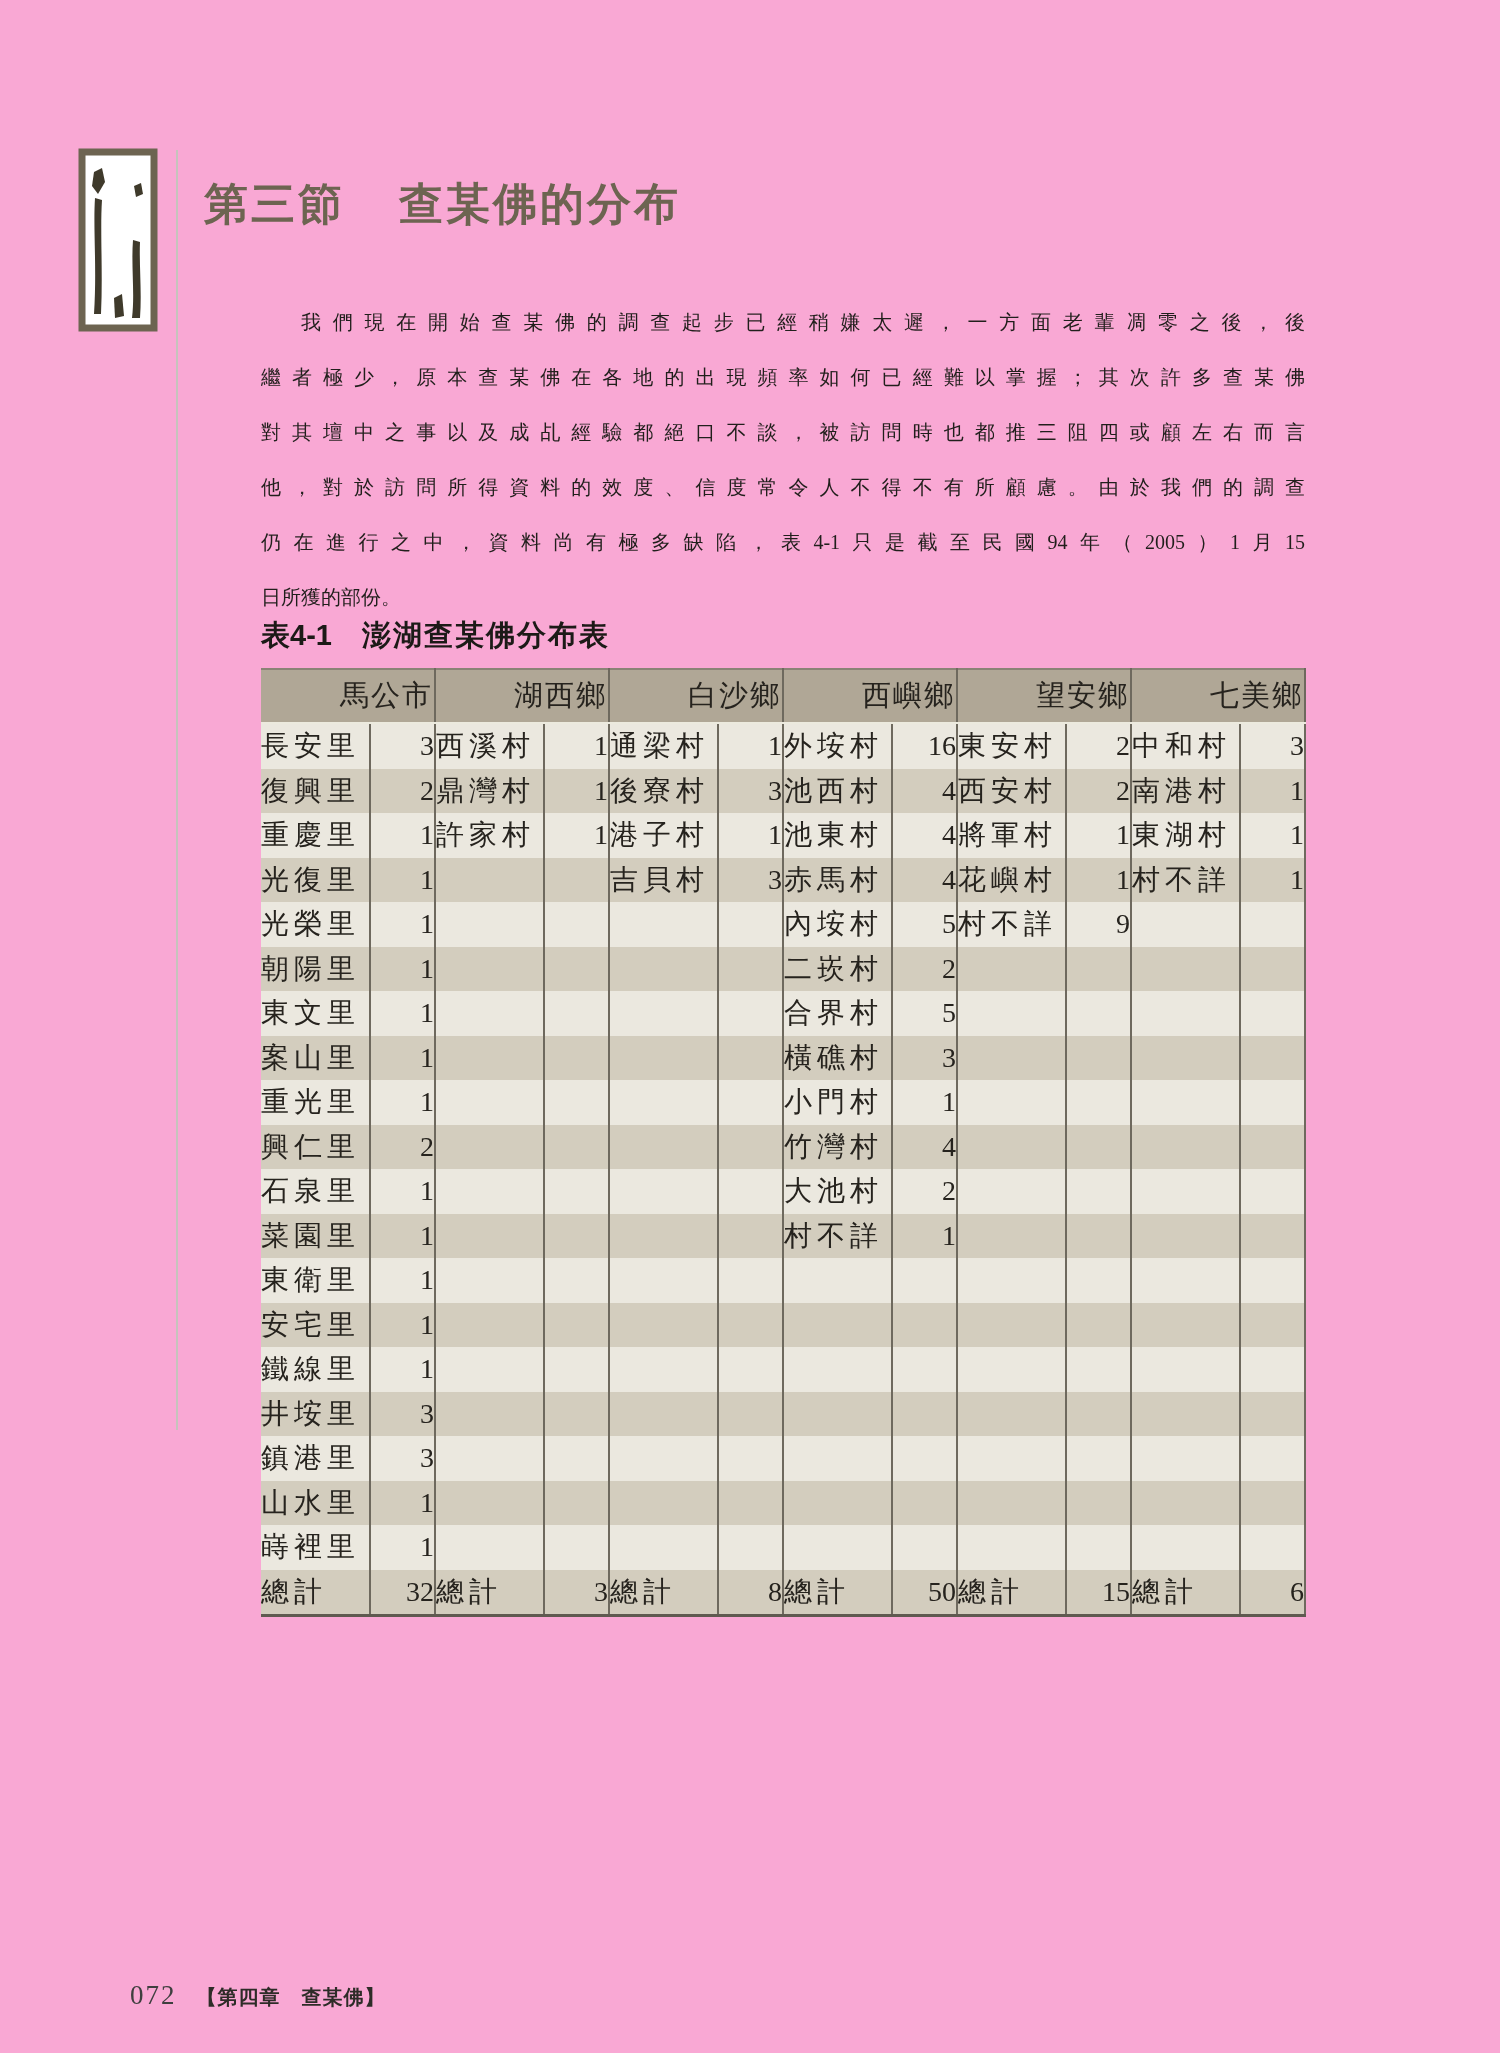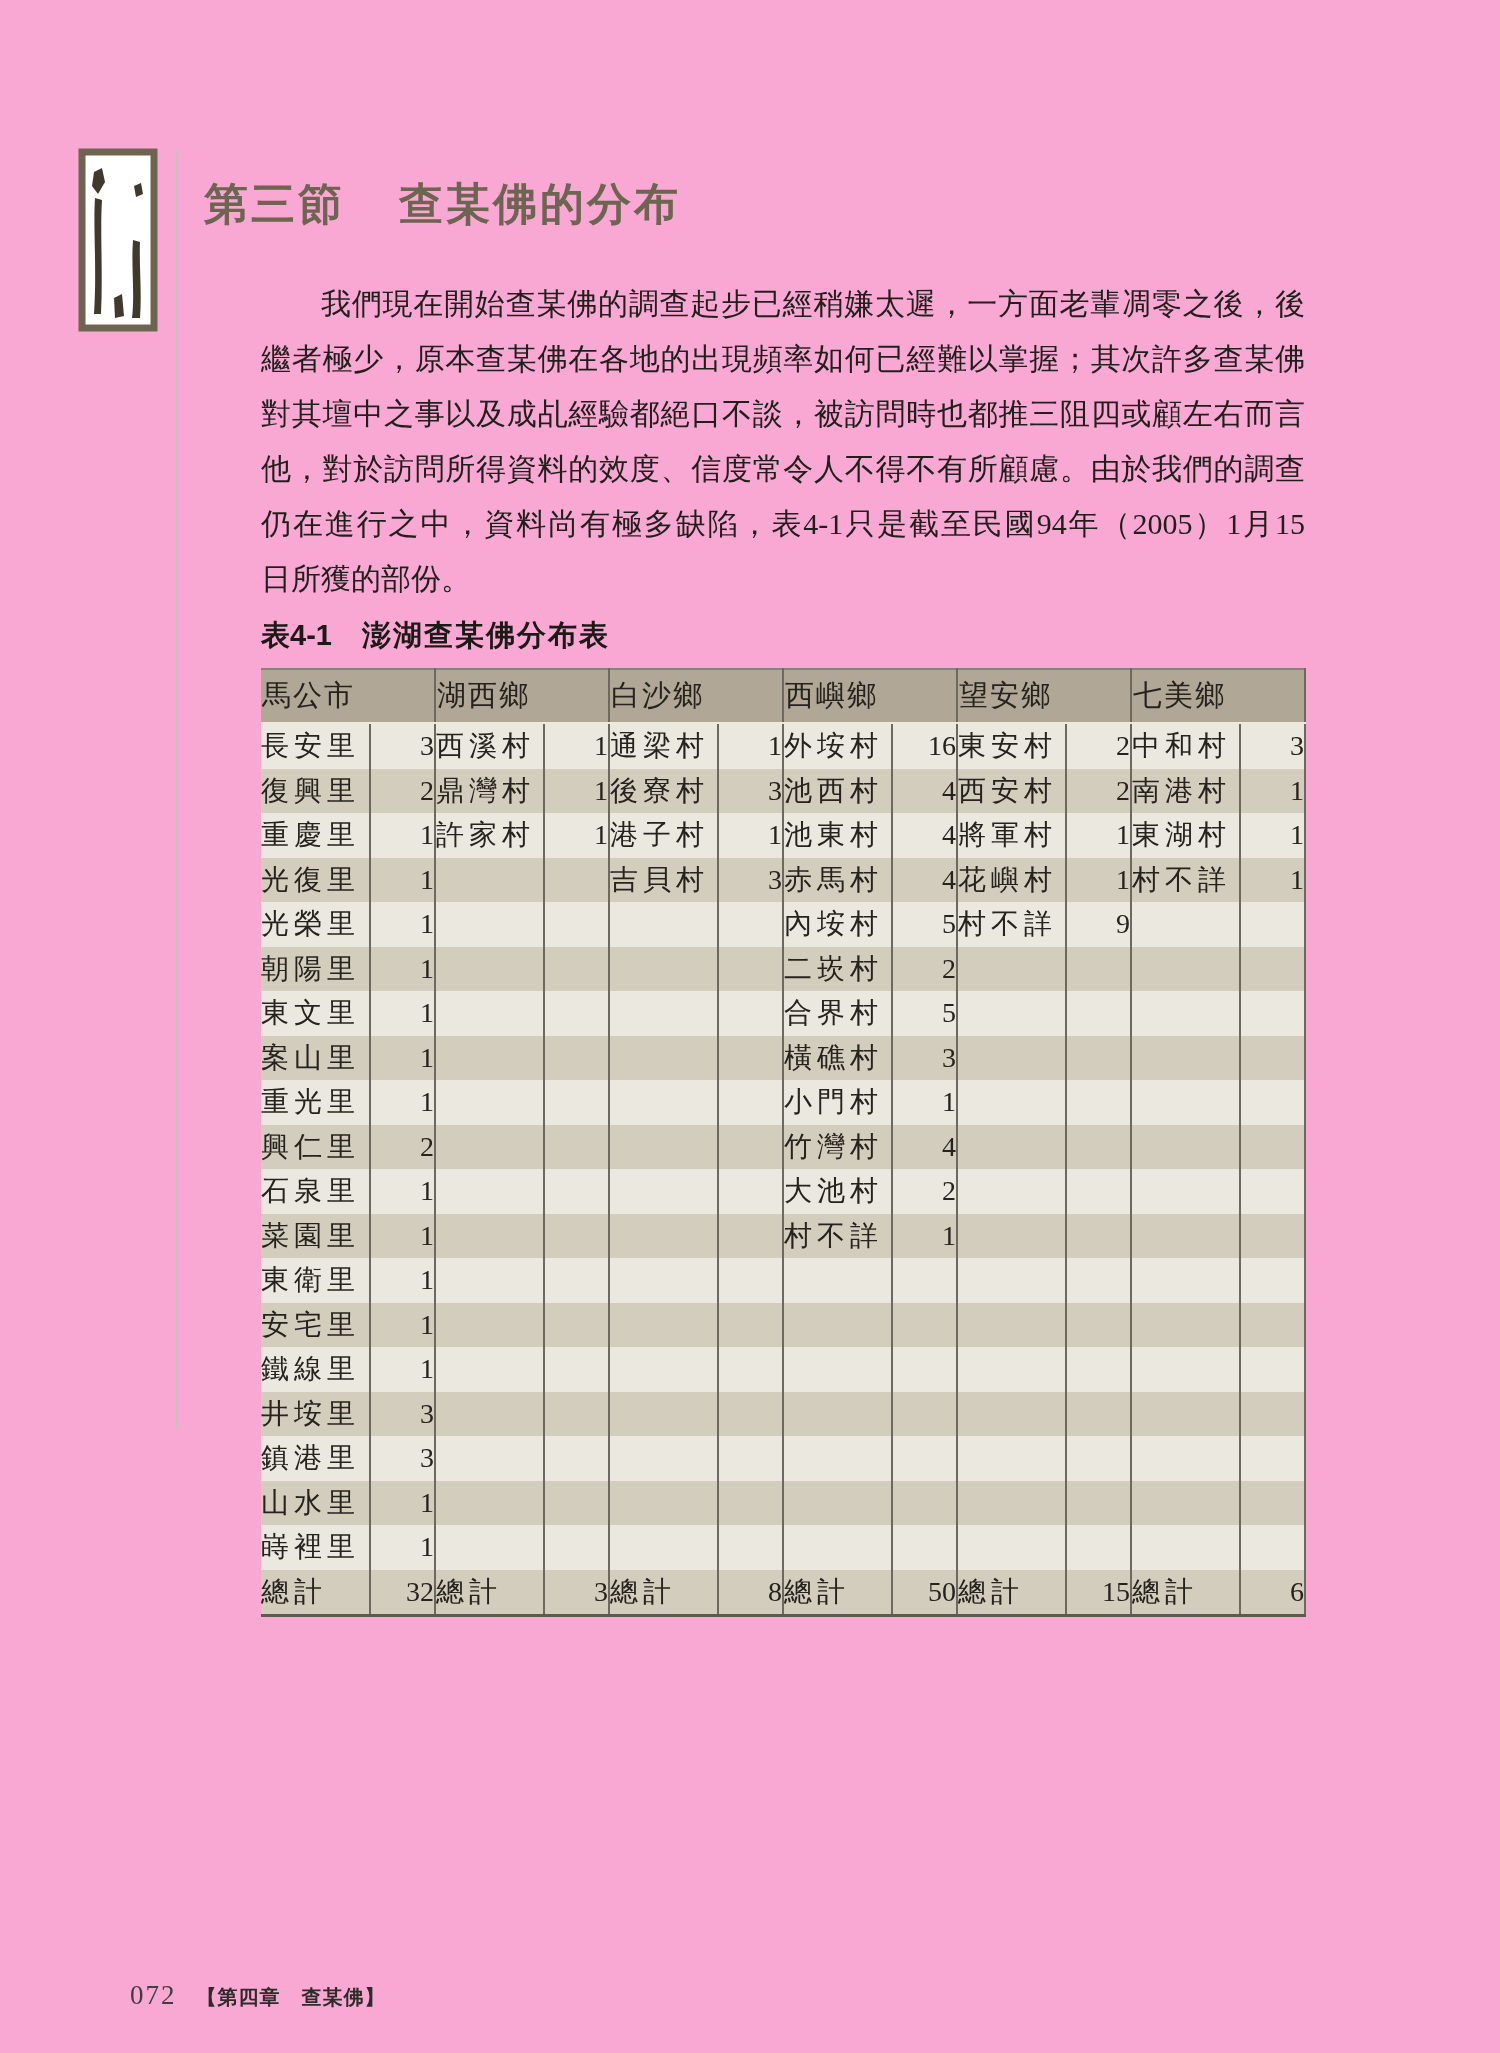--- a/index.html
+++ b/index.html
@@ -17,22 +17,22 @@
   
   .heading{
     position:absolute;left:204px;top:146px;height:60px;
     font-family:"Liberation Serif","DejaVu Serif",serif;
     font-weight:bold;font-size:44px;line-height:60px;
     color:#6d6451;letter-spacing:3px;white-space:nowrap;
   }
   .heading .sec-title{margin-left:40px;}
   
   .para{
-    position:absolute;left:261px;top:276px;width:1044px;
-    font-size:30px;line-height:55px;color:#211f1c;
+    position:absolute;left:261px;top:295px;width:1044px;
+    font-size:20px;line-height:55px;color:#211f1c;
   }
   .pline{text-align:justify;text-align-last:justify;}
   .pline.first{text-indent:2em;}
   .pline.last{text-align-last:left;}
   
   .caption{
     position:absolute;left:261px;top:615px;height:40px;line-height:40px;
     font-family:"Liberation Sans","DejaVu Sans",sans-serif;
     font-weight:bold;font-size:29px;color:#1c1a17;white-space:nowrap;
   }
@@ -46,21 +46,21 @@
     border-right:2px solid #6e695e;
   }
   table.dist col.c-name{width:109px;}
   table.dist col.c-val{width:65px;}
   table.dist th{
     height:50px;background:#b0a796;
     font-family:"Liberation Sans","DejaVu Sans",sans-serif;
     font-weight:500;font-size:29px;color:#26231e;
     border-right:2px solid #6e695e;
     border-bottom:2px solid #eceade;
-    text-align:left;letter-spacing:2px;
+    text-align:right;letter-spacing:2px;
   }
   table.dist td{
     height:44.5px;padding:0;
     border-right:2px solid #6e695e;
     font-size:28px;color:#26231e;
     overflow:hidden;white-space:nowrap;
   }
   table.dist tbody tr:nth-child(odd) td{background:#ebe8df;}
   table.dist tbody tr:nth-child(even) td{background:#d3cdbe;}
   td.name{padding-left:13px;letter-spacing:5px;font-size:27px;}

